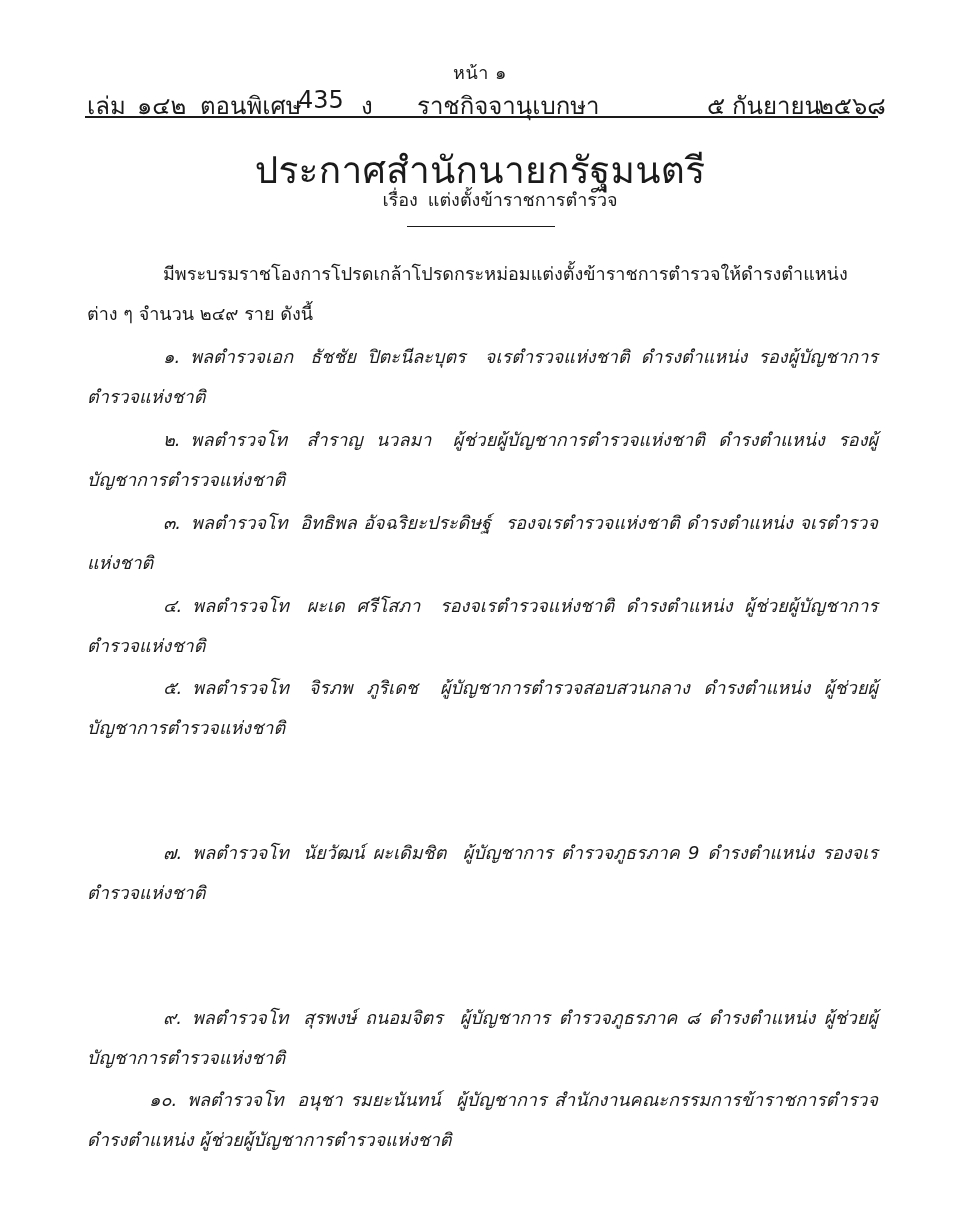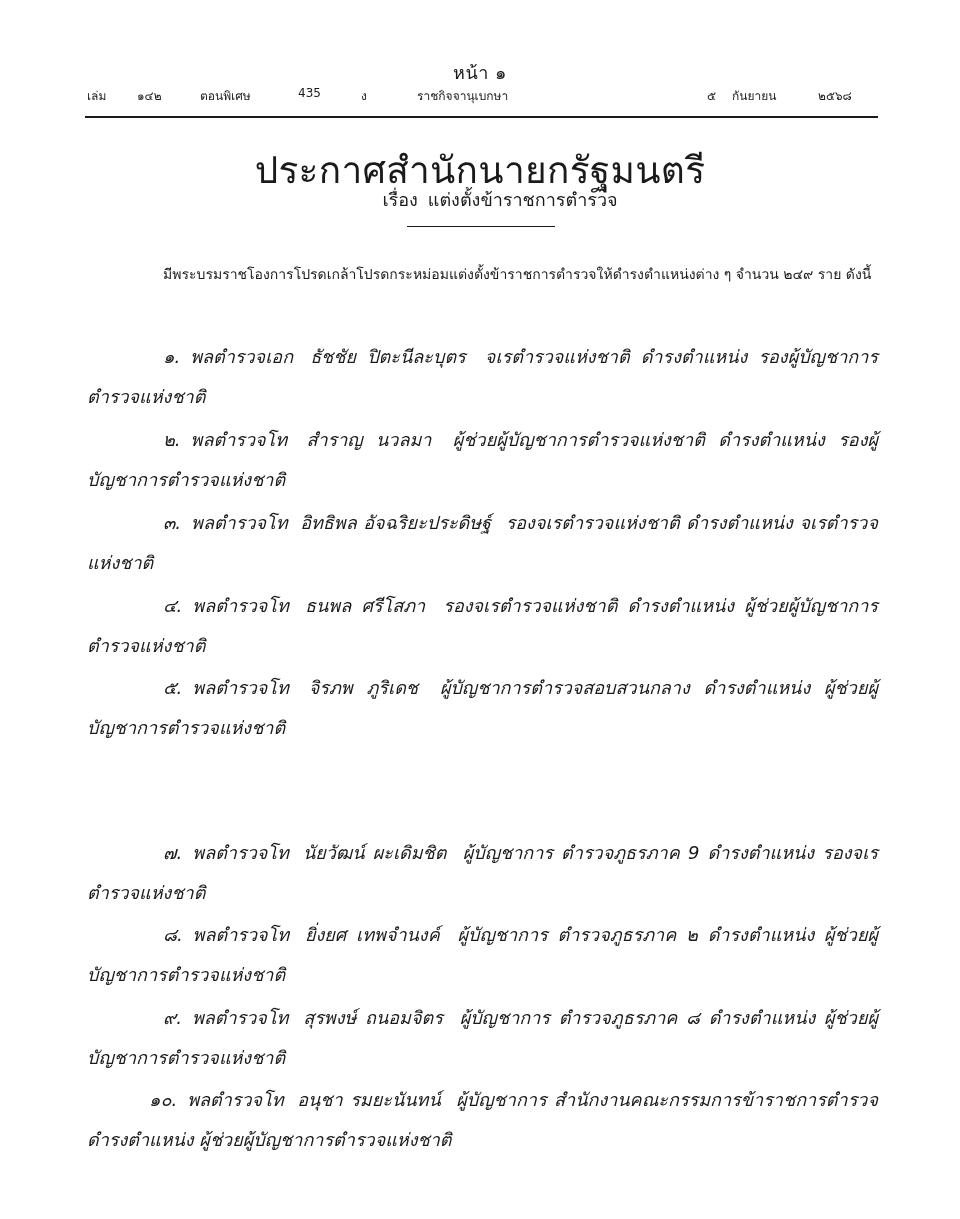--- a/index.html
+++ b/index.html
@@ -27,21 +27,21 @@
       text-align: center;
       font-size: 18px;
       letter-spacing: 0.5px;
     }
     .gazette-header {
       position: absolute;
       top: 86px;
       left: 87px;
       width: 790px;
       height: 26px;
-      font-size: 12px;
+      font-size: 24px;
     }
     .gazette-header span {
       position: absolute;
       top: 0;
       white-space: nowrap;
     }
     .h-volume { left: 0; }
     .h-volnum { left: 50px; }
     .h-section { left: 113px; }
     .h-secnum { left: 211px; }
@@ -79,21 +79,21 @@
       position: absolute;
       top: 226px;
       left: 407px;
       width: 148px;
       border-top: 1.5px solid #1a1a1a;
     }
     .body-text {
       position: absolute;
       left: 87px;
       width: 791px;
-      font-size: 14px;
+      font-size: 18px;
       line-height: 40px;
     }
     .para {
       text-indent: 76px;
       text-align: justify;
       text-align-last: left;
       margin: 0;
     }
     .intro { top: 254px; }
     .item {
@@ -140,26 +140,25 @@
   <div class="body-text intro">
     <p class="para">มีพระบรมราชโองการโปรดเกล้าโปรดกระหม่อมแต่งตั้งข้าราชการตำรวจให้ดำรงตำแหน่งต่าง ๆ จำนวน ๒๔๙ ราย ดังนี้</p>
   </div>
 
   <p class="item" style="top:337px"><span class="num">๑.</span><span class="rank">พลตำรวจเอก</span> <span class="name">ธัชชัย ปิตะนีละบุตร</span> <span>จเรตำรวจแห่งชาติ</span> <span>ดำรงตำแหน่ง</span> <span>รองผู้บัญชาการตำรวจแห่งชาติ</span></p>
 
   <p class="item" style="top:420px"><span class="num">๒.</span><span class="rank">พลตำรวจโท</span> <span class="name">สำราญ นวลมา</span> <span>ผู้ช่วยผู้บัญชาการตำรวจแห่งชาติ</span> <span>ดำรงตำแหน่ง</span> <span>รองผู้บัญชาการตำรวจแห่งชาติ</span></p>
 
   <p class="item" style="top:503px"><span class="num">๓.</span><span class="rank">พลตำรวจโท</span> <span class="name">อิทธิพล อัจฉริยะประดิษฐ์</span> <span>รองจเรตำรวจแห่งชาติ</span> <span>ดำรงตำแหน่ง</span> <span>จเรตำรวจแห่งชาติ</span></p>
 
-  <p class="item" style="top:586px"><span class="num">๔.</span><span class="rank">พลตำรวจโท</span> <span class="name">ธนพล ศรีโสภา</span> <span>รองจเรตำรวจแห่งชาติ</span> <span>ดำรงตำแหน่ง</span> <span>ผู้ช่วยผู้บัญชาการตำรวจแห่งชาติ</span></p>
+  <p class="item" style="top:586px"><span class="num">๔.</span><span class="rank">พลตำรวจโท</span> <span class="name">ผะเด ศรีโสภา</span> <span>รองจเรตำรวจแห่งชาติ</span> <span>ดำรงตำแหน่ง</span> <span>ผู้ช่วยผู้บัญชาการตำรวจแห่งชาติ</span></p>
 
   <p class="item" style="top:668px"><span class="num">๕.</span><span class="rank">พลตำรวจโท</span> <span class="name">จิรภพ ภูริเดช</span> <span>ผู้บัญชาการตำรวจสอบสวนกลาง</span> <span>ดำรงตำแหน่ง</span> <span>ผู้ช่วยผู้บัญชาการตำรวจแห่งชาติ</span></p>
 
 
   <p class="item" style="top:833px"><span class="num">๗.</span><span class="rank">พลตำรวจโท</span> <span class="name">นัยวัฒน์ ผะเดิมชิต</span> <span>ผู้บัญชาการ ตำรวจภูธรภาค 9</span> <span>ดำรงตำแหน่ง</span> <span>รองจเรตำรวจแห่งชาติ</span></p>
 
-  <p class="item" style="top:915px"><span class="num">๘.</span><span class="rank">พลตำรวจโท</span> <span class="name">ยิ่งยศ เทพจำนงค์</span> <span>ผู้บัญชาการ ตำรวจภูธรภาค ๒</span> <span>ดำรงตำแหน่ง</span> <span>ผู้ช่วยผู้บัญชาการตำรวจแห่งชาติ</span></p>
 
   <p class="item" style="top:998px"><span class="num">๙.</span><span class="rank">พลตำรวจโท</span> <span class="name">สุรพงษ์ ถนอมจิตร</span> <span>ผู้บัญชาการ ตำรวจภูธรภาค ๘</span> <span>ดำรงตำแหน่ง</span> <span>ผู้ช่วยผู้บัญชาการตำรวจแห่งชาติ</span></p>
 
   <p class="item" style="top:1080px; text-indent:62px"><span class="num">๑๐.</span><span class="rank">พลตำรวจโท</span> <span class="name">อนุชา รมยะนันทน์</span> <span>ผู้บัญชาการ สำนักงานคณะกรรมการข้าราชการตำรวจ</span> <span>ดำรงตำแหน่ง</span> <span>ผู้ช่วยผู้บัญชาการตำรวจแห่งชาติ</span></p>
 
 </div>
 
 </body></html>

